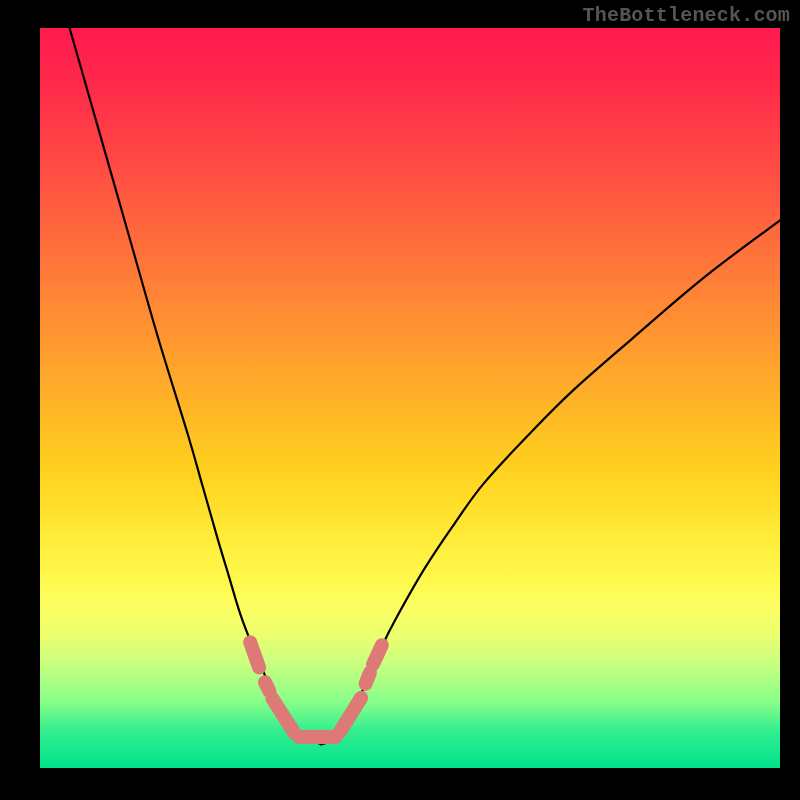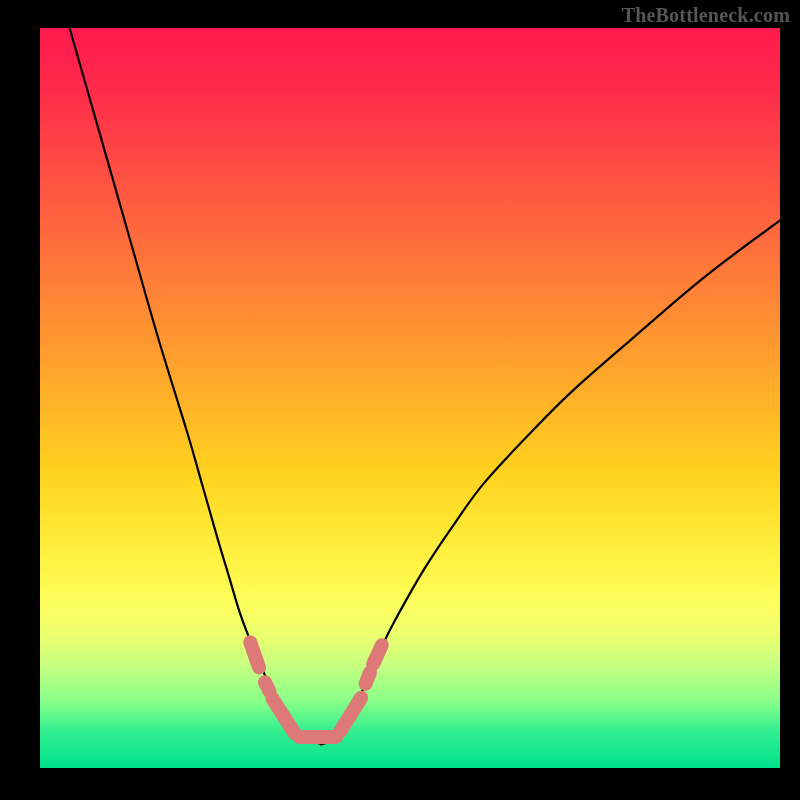--- a/index.html
+++ b/index.html
@@ -38,21 +38,21 @@
       #ecff6e 82%,
       #c8ff80 86%,
       #88ff88 91%,
       #33ee90 95%,
       #00e28c 100%);
   }
   .watermark {
     position: absolute;
     top: 4px;
     right: 10px;
-    font-family: Liberation Serif, serif;
+    font-family: Liberation Mono, monospace;
     font-size: 20px;
     font-weight: 600;
     color: #555;
     letter-spacing: 0.2px;
   }
   svg.curves {
     position: absolute;
     left: 0;
     top: 0;
     width: 740px;

